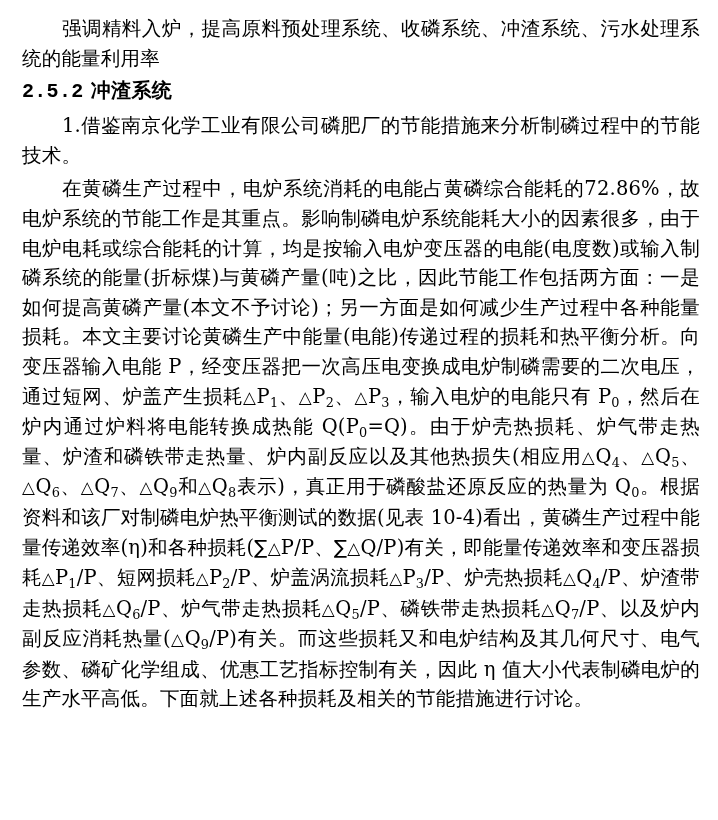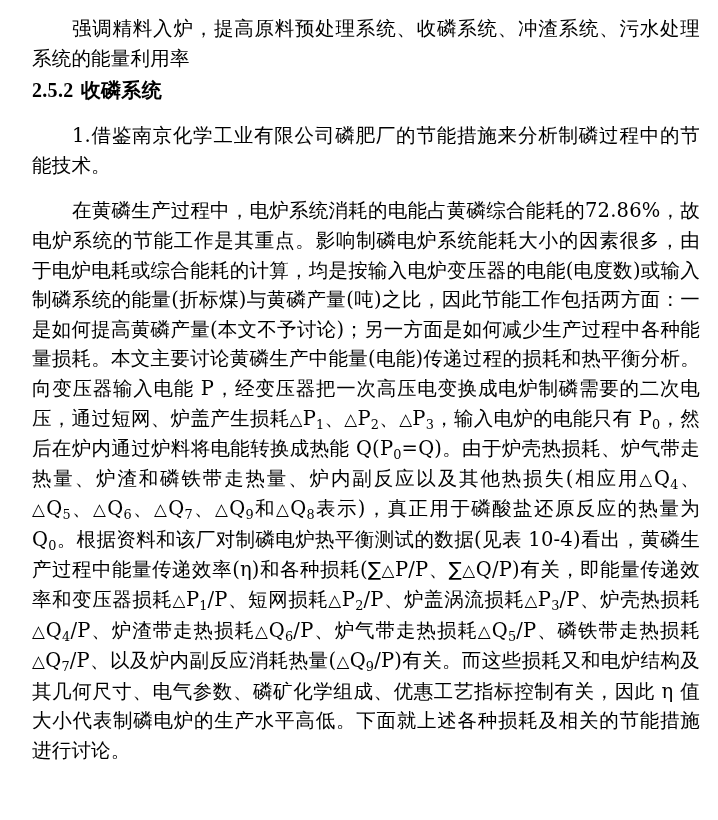--- a/index.html
+++ b/index.html
@@ -11,21 +11,21 @@
     width: 718px;
     height: 820px;
     font-family: "DejaVu Serif", "Liberation Serif", serif;
     color: #000000;
     overflow: hidden;
   }
   .page {
     width: 718px;
     height: 820px;
     box-sizing: border-box;
-    padding: 14px 18px 0 32px;
+    padding: 14px 18px 0 22px;
     position: relative;
   }
   .para {
     font-size: 19.5px;
     line-height: 29.6px;
     text-align: justify;
     text-justify: inter-ideograph;
     margin: 0;
     letter-spacing: 0.2px;
   }
@@ -33,24 +33,24 @@
     text-indent: 40px;
   }
   .heading {
     font-size: 20px;
     line-height: 30px;
     font-weight: bold;
     margin: 2px 0 0 0;
     letter-spacing: 0.3px;
   }
   .heading .num {
-    font-family: Liberation Serif, serif;
+    font-family: Liberation Mono, monospace;
   }
   .blk {
-    margin-top: 16px;
+    margin-top: 4px;
   }
   sub {
     font-size: 0.66em;
     line-height: 0;
     vertical-align: -0.28em;
   }
   .tri {
     font-family: "DejaVu Sans", "Liberation Sans", sans-serif;
     font-size: 0.86em;
   }
@@ -62,20 +62,20 @@
     font-style: normal;
   }
 </style>
 </head>
 <body>
 
 <div class="page">
 
   <p class="para indent2">强调精料入炉，提高原料预处理系统、收磷系统、冲渣系统、污水处理系统的能量利用率</p>
 
-  <h2 class="heading"><span class="num">2.5.2</span> <span>收磷系统</span></h2>
+  <h2 class="heading"><span class="num">2.5.2</span> <span>冲渣系统</span></h2>
 
   <p class="para indent2 blk">1.借鉴南京化学工业有限公司磷肥厂的节能措施来分析制磷过程中的节能技术。</p>
 
 
   <p class="para indent2 blk" id="rich-para">在黄磷生产过程中，电炉系统消耗的电能占黄磷综合能耗的72.86%，故电炉系统的节能工作是其重点。影响制磷电炉系统能耗大小的因素很多，由于电炉电耗或综合能耗的计算，均是按输入电炉变压器的电能(电度数)或输入制磷系统的能量(折标煤)与黄磷产量(吨)之比，因此节能工作包括两方面：一是如何提高黄磷产量(本文不予讨论)；另一方面是如何减少生产过程中各种能量损耗。本文主要讨论黄磷生产中能量(电能)传递过程的损耗和热平衡分析。向变压器输入电能 P，经变压器把一次高压电变换成电炉制磷需要的二次电压，通过短网、炉盖产生损耗<span class="tri">△</span>P<sub>1</sub>、<span class="tri">△</span>P<sub>2</sub>、<span class="tri">△</span>P<sub>3</sub>，输入电炉的电能只有 P<sub>0</sub>，然后在炉内通过炉料将电能转换成热能 Q(P<sub>0</sub>=Q)。由于炉壳热损耗、炉气带走热量、炉渣和磷铁带走热量、炉内副反应以及其他热损失(相应用<span class="tri">△</span>Q<sub>4</sub>、<span class="tri">△</span>Q<sub>5</sub>、<span class="tri">△</span>Q<sub>6</sub>、<span class="tri">△</span>Q<sub>7</sub>、<span class="tri">△</span>Q<sub>9</sub>和<span class="tri">△</span>Q<sub>8</sub>表示)，真正用于磷酸盐还原反应的热量为 Q<sub>0</sub>。根据资料和该厂对制磷电炉热平衡测试的数据(见表 10-4)看出，黄磷生产过程中能量传递效率(<span class="greek">η</span>)和各种损耗(<span class="sym">∑</span><span class="tri">△</span>P/P、<span class="sym">∑</span><span class="tri">△</span>Q/P)有关，即能量传递效率和变压器损耗<span class="tri">△</span>P<sub>1</sub>/P、短网损耗<span class="tri">△</span>P<sub>2</sub>/P、炉盖涡流损耗<span class="tri">△</span>P<sub>3</sub>/P、炉壳热损耗<span class="tri">△</span>Q<sub>4</sub>/P、炉渣带走热损耗<span class="tri">△</span>Q<sub>6</sub>/P、炉气带走热损耗<span class="tri">△</span>Q<sub>5</sub>/P、磷铁带走热损耗<span class="tri">△</span>Q<sub>7</sub>/P、以及炉内副反应消耗热量(<span class="tri">△</span>Q<sub>9</sub>/P)有关。而这些损耗又和电炉结构及其几何尺寸、电气参数、磷矿化学组成、优惠工艺指标控制有关，因此 <span class="greek">η</span> 值大小代表制磷电炉的生产水平高低。下面就上述各种损耗及相关的节能措施进行讨论。</p>
 
 </div>
 
 </body></html>

